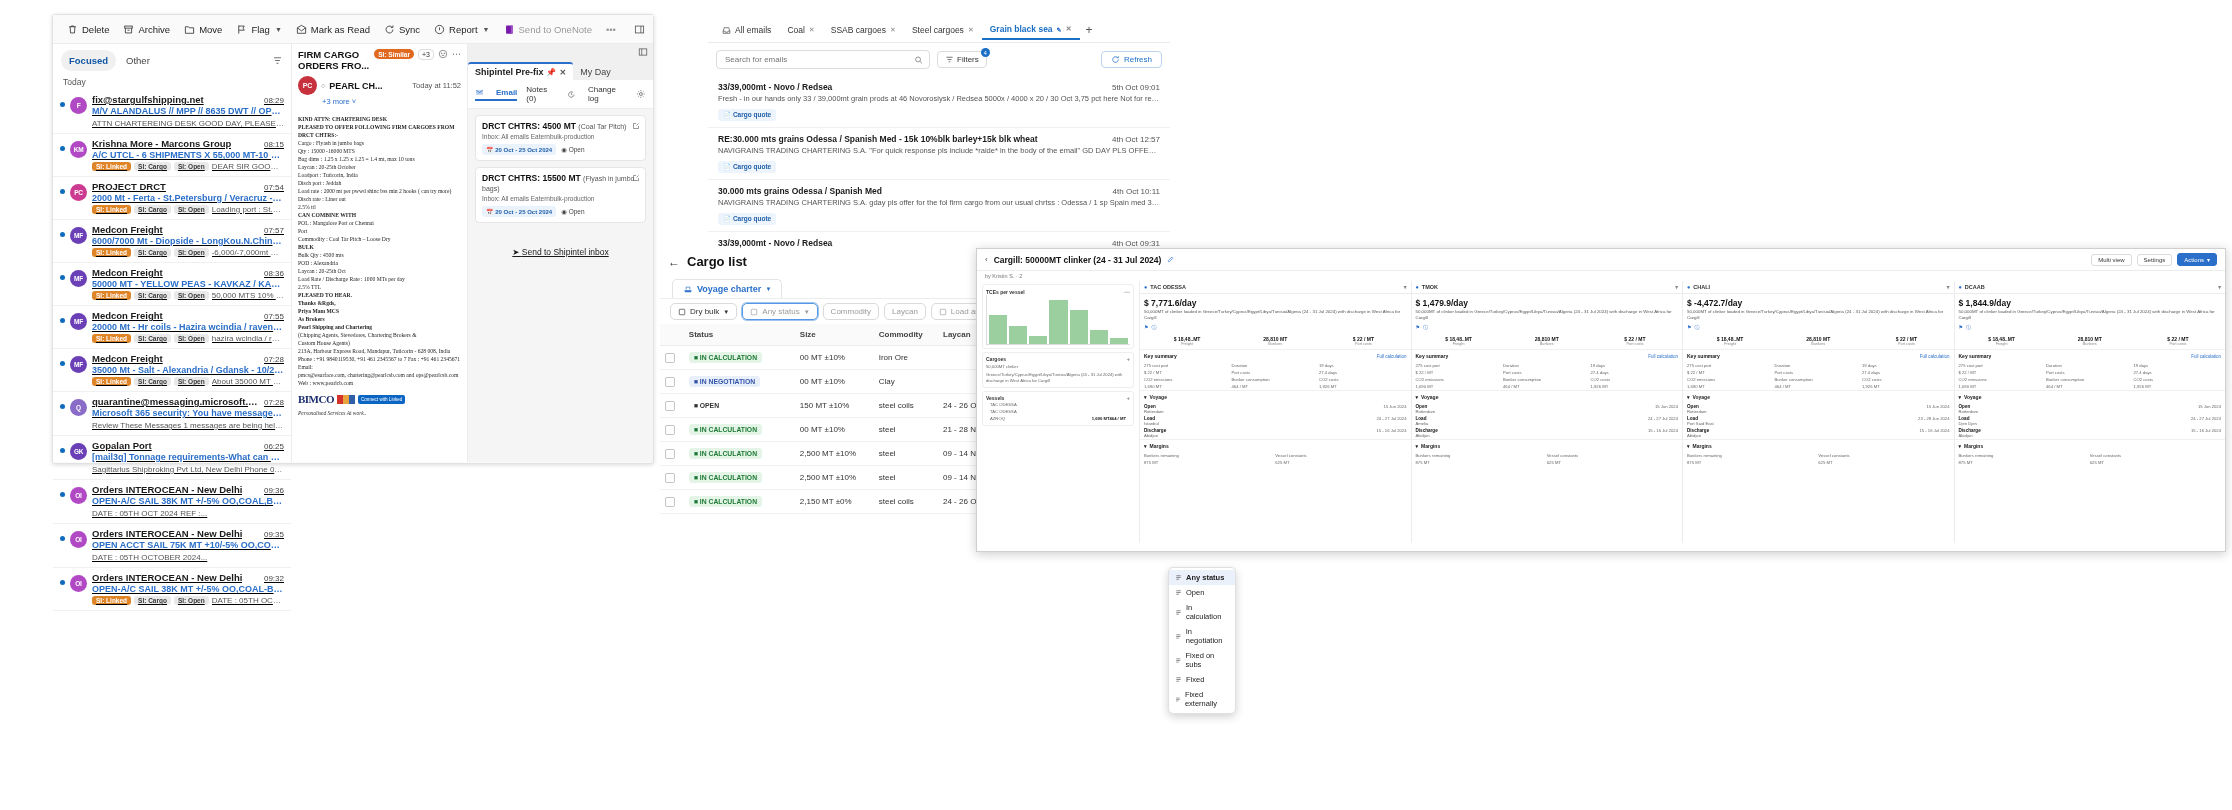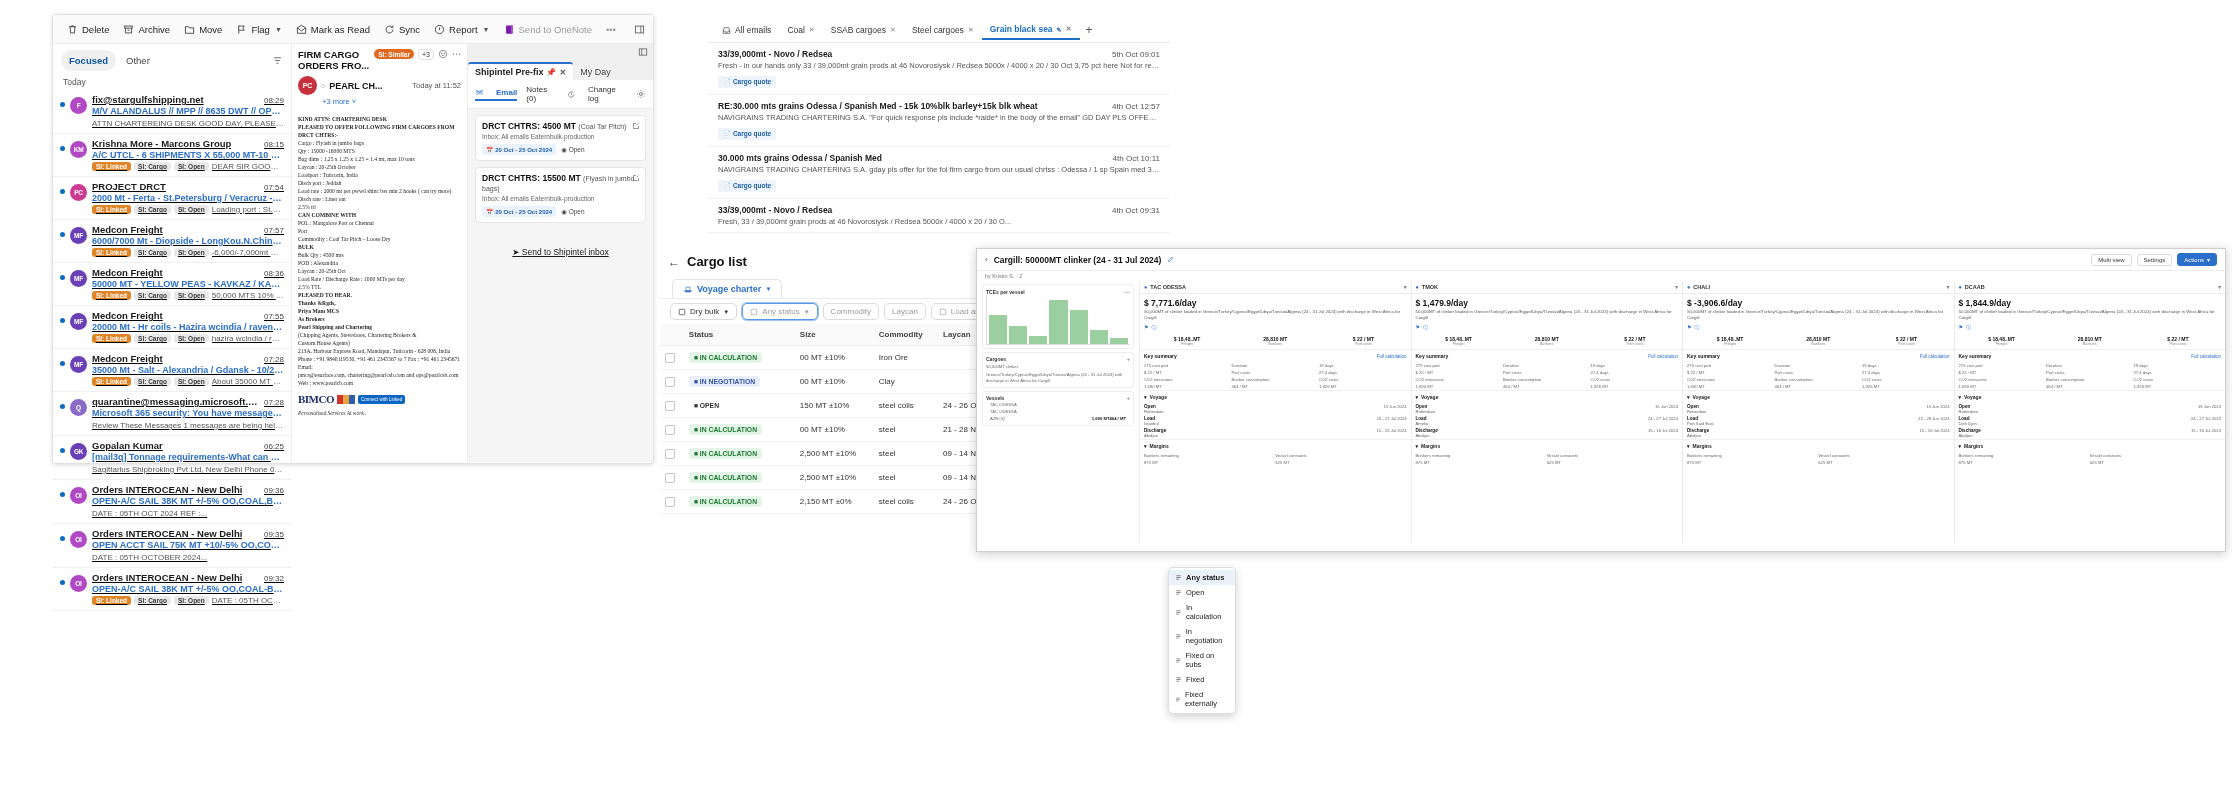--- a/index.html
+++ b/index.html
@@ -371,21 +371,21 @@
     <div class="m-row3">
                 <div class="m-prev only">Review These Messages 1 messages are being held for you to rev...</div>
               </div>
   </div>
           </div>
           <div class="mail">
             <span class="unread-dot"></span>
   <span class="av" style="background:#6b3fb5">GK</span>
   <div class="mail-body">
     <div class="m-row1">
-                <div class="m-from">Gopalan Kumar</div>
+                <div class="m-from">Gopalan Port</div>
                 <div class="m-time">06:25</div>
               </div>
     <div class="m-subj">[mail3q] Tonnage requirements-What can you propo...</div>
     <div class="m-row3">
                 <div class="m-prev only">Sagittarius Shipbroking Pvt Ltd, New Delhi  Phone 00-91-124-40...</div>
               </div>
   </div>
           </div>
           <div class="mail">
             <span class="unread-dot"></span>
@@ -589,20 +589,42 @@
         <span>Steel cargoes</span>
         <span class="eb-x">✕</span>
       </div>
       <div class="eb-tab act">
         <span>Grain black sea</span>
         <span style="font-size:6px;color:#2a6fc9">✎</span>
         <span class="eb-x">✕</span>
       </div>
       <div class="eb-plus">+</div>
     </div>
+  <div class="eb-search-row">
+    <div class="eb-search">
+      <input placeholder="Search for emails" style="">
+      <svg width="10" height="10" viewBox="0 0 16 16" fill="none" stroke="#777" stroke-width="1.3">
+          <circle cx="7" cy="7" r="4.2"></circle>
+          <path d="M10.2 10.2 14 14"></path>
+        </svg>
+    </div>
+    <div class="eb-filters">
+      <svg width="9" height="9" viewBox="0 0 16 16" fill="none" stroke="#444" stroke-width="1.3">
+          <path d="M2.5 4h11M4.5 8h7M6.5 12h3"></path>
+        </svg>
+      <span>Filters</span>
+      <span class="eb-badge">4</span>
+    </div>
+    <div class="eb-refresh">
+      <svg width="9" height="9" viewBox="0 0 16 16" fill="none" stroke="#1b6fc4" stroke-width="1.3">
+          <path d="M13 8a5 5 0 1 1-1.6-3.6M13 2v3h-3"></path>
+        </svg>
+      <span>Refresh</span>
+    </div>
+  </div>
   <div id="eb-items">
       <div class="eb-item"><div class="eb-r1">
           <span class="eb-subj">33/39,000mt - Novo / Redsea</span>
   <span class="eb-date">5th Oct 09:01</span>
         </div>
   <div class="eb-prev">Fresh - in our hands only 33 / 39,000mt grain prods at 46 Novorosiysk / Redsea 5000x / 4000 x 20 / 30 Oct 3,75 pct here Not for re-circul...</div>
   <div class="eb-cq">📄 Cargo quote</div></div>
       <div class="eb-item"><div class="eb-r1">
           <span class="eb-subj">RE:30.000 mts grains Odessa / Spanish Med - 15k 10%blk barley+15k blk wheat</span>
   <span class="eb-date">4th Oct 12:57</span>
@@ -1052,21 +1074,21 @@
             <span>875 MT</span>
             <span>625 MT</span>
           </div>
         </div>
         <div class="vcol">
           <div class="vhead">
             <span style="color:#2a6fc9">●</span>
             <span>CHALI</span>
             <span style="margin-left:auto;color:#888">▾</span>
           </div>
-  <div class="vrate">$ -3,906.6/day</div>
+  <div class="vrate">$ -4,472.7/day</div>
   <div class="vdesc">50,000MT of clinker loaded in Greece/Turkey/Cyprus/Egypt/Libya/Tunisia/Algeria (24 - 31 Jul 2024) with discharge in West Africa for Cargill</div>
   <div class="vflags">
             <span class="vflag">⚑</span>
             <span class="vflag">ⓘ</span>
           </div>
   <div class="vnums">
             <div class="vnum">
               <b>$ 18,48..MT</b>
               <i>Freight</i>
             </div>

